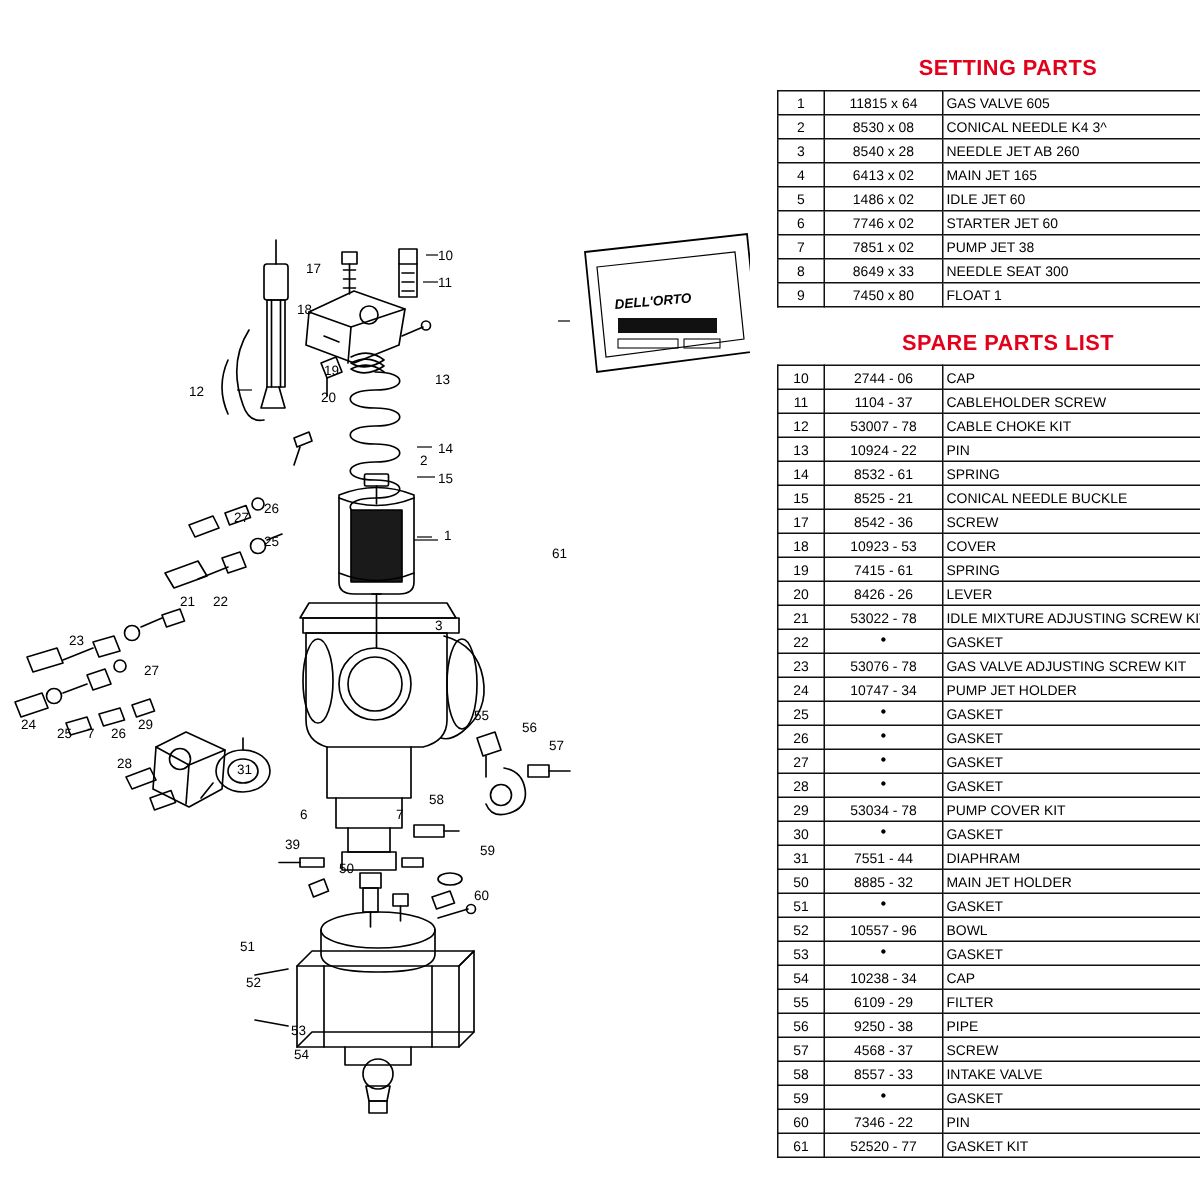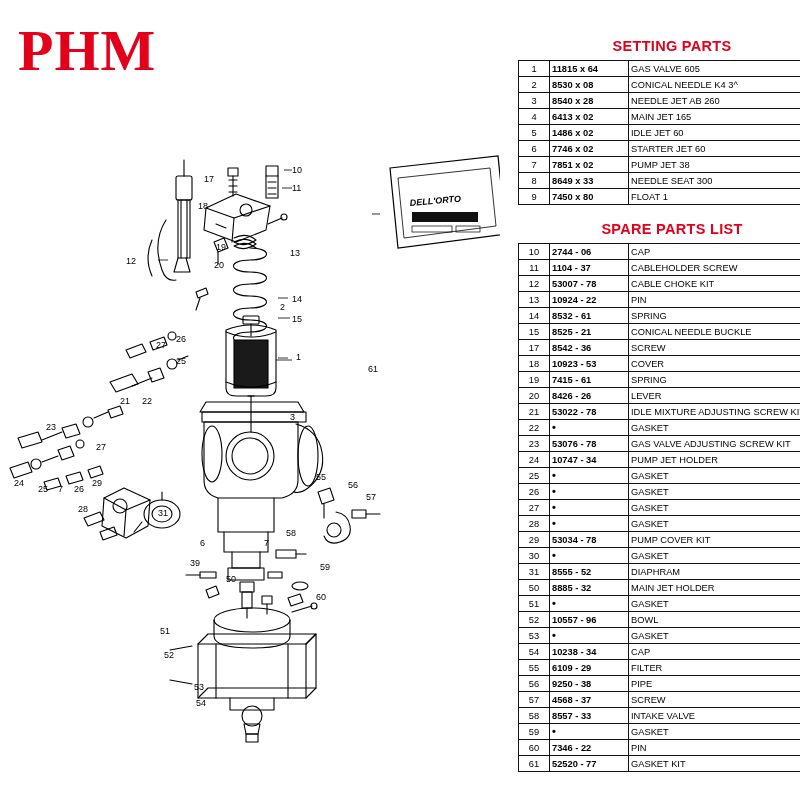--- a/index.html
+++ b/index.html
@@ -62,21 +62,21 @@
     white-space: nowrap;
     overflow: hidden;
   }
   td.col-num {
     width: 26px;
     text-align: center;
     border-left: none;
   }
   td.col-code {
     width: 74px;
-    font-weight: bold;
+    text-align: center;
   }
   td.col-desc {
     padding-left: 5px;
     border-right: none;
   }
   .dot {
     font-size: 11px;
     line-height: 9px;
   }
   .spacer {
@@ -97,21 +97,20 @@
     font-family: "Liberation Sans", sans-serif;
     font-size: 9px;
     fill: #000;
   }
 </style>
 </head>
 <body>
 
 <div class="page">
 
-  <div class="brand">PHM</div>
 
   <div class="tables">
 
     <div class="table-title">SETTING PARTS</div>
     <table class="parts">
       <tbody>
         <tr>
           <td class="col-num">1</td>
           <td class="col-code">11815 x 64</td>
           <td class="col-desc">GAS VALVE 605</td>
@@ -259,21 +258,21 @@
           <td class="col-code">53034 - 78</td>
           <td class="col-desc">PUMP COVER KIT</td>
         </tr>
         <tr>
           <td class="col-num">30</td>
           <td class="col-code dot">•</td>
           <td class="col-desc">GASKET</td>
         </tr>
         <tr>
           <td class="col-num">31</td>
-          <td class="col-code">8555 - 52</td>
+          <td class="col-code">7551 - 44</td>
           <td class="col-desc">DIAPHRAM</td>
         </tr>
         <tr>
           <td class="col-num">50</td>
           <td class="col-code">8885 - 32</td>
           <td class="col-desc">MAIN JET HOLDER</td>
         </tr>
         <tr>
           <td class="col-num">51</td>
           <td class="col-code dot">•</td>

